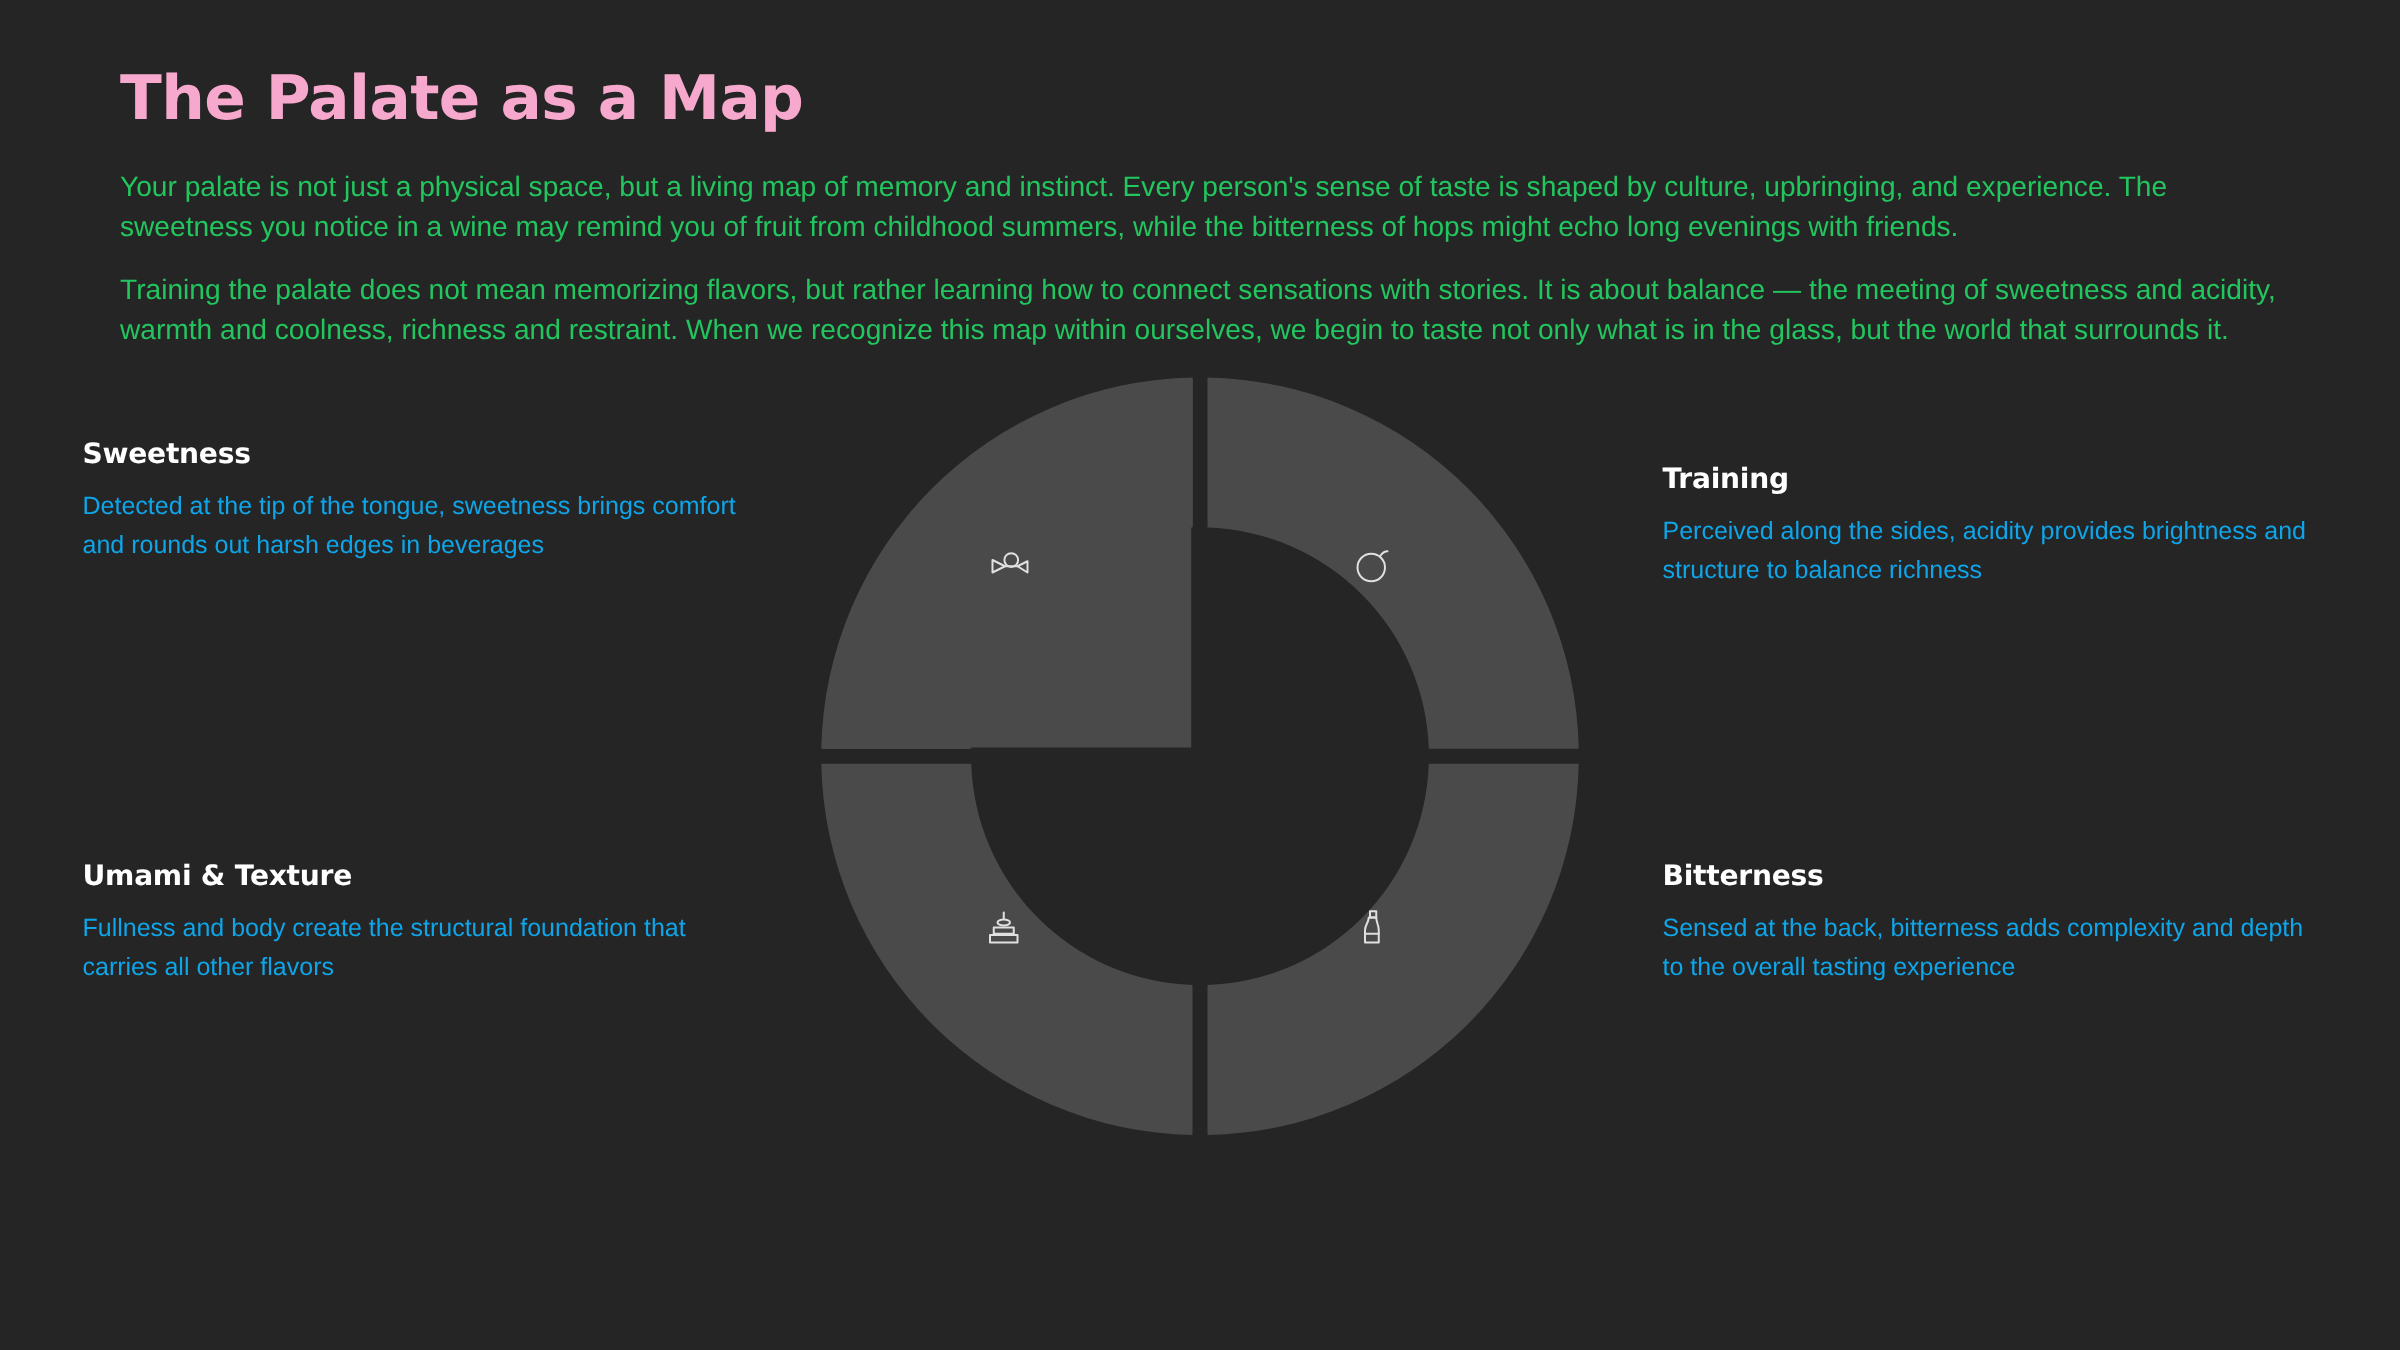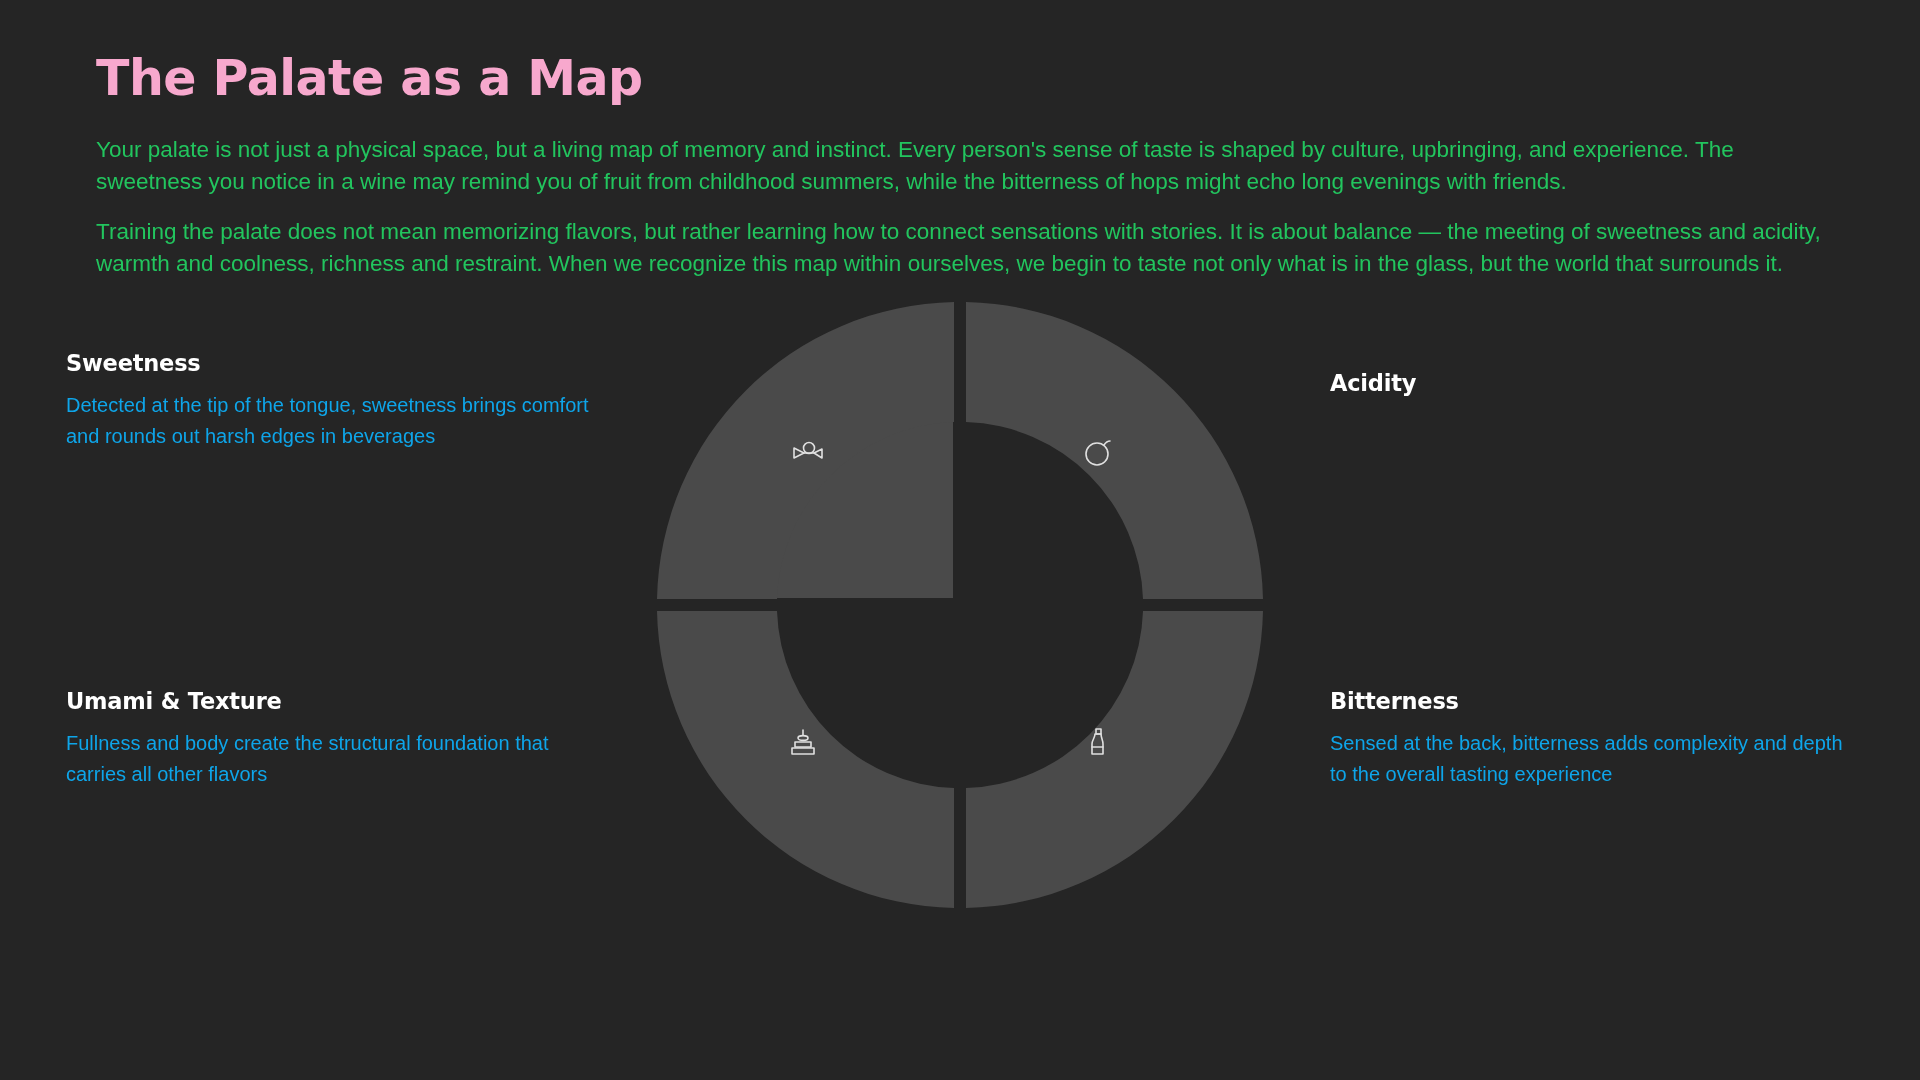--- a/index.html
+++ b/index.html
@@ -134,21 +134,22 @@
         </g>
       </svg>
     </div>
 
     <div class="quad-label left-label lbl-sweetness">
       <h3>Sweetness</h3>
       <p>Detected at the tip of the tongue, sweetness brings comfort and rounds out harsh edges in beverages</p>
     </div>
 
     <div class="quad-label right-label lbl-acidity">
-      <h3>Acidity</h3>
+      <h3>Training</h3>
+      <p>Perceived along the sides, acidity provides brightness and structure to balance richness</p>
     </div>
 
     <div class="quad-label right-label lbl-bitterness">
       <h3>Bitterness</h3>
       <p>Sensed at the back, bitterness adds complexity and depth to the overall tasting experience</p>
     </div>
 
     <div class="quad-label left-label lbl-umami">
       <h3>Umami &amp; Texture</h3>
       <p>Fullness and body create the structural foundation that carries all other flavors</p>

